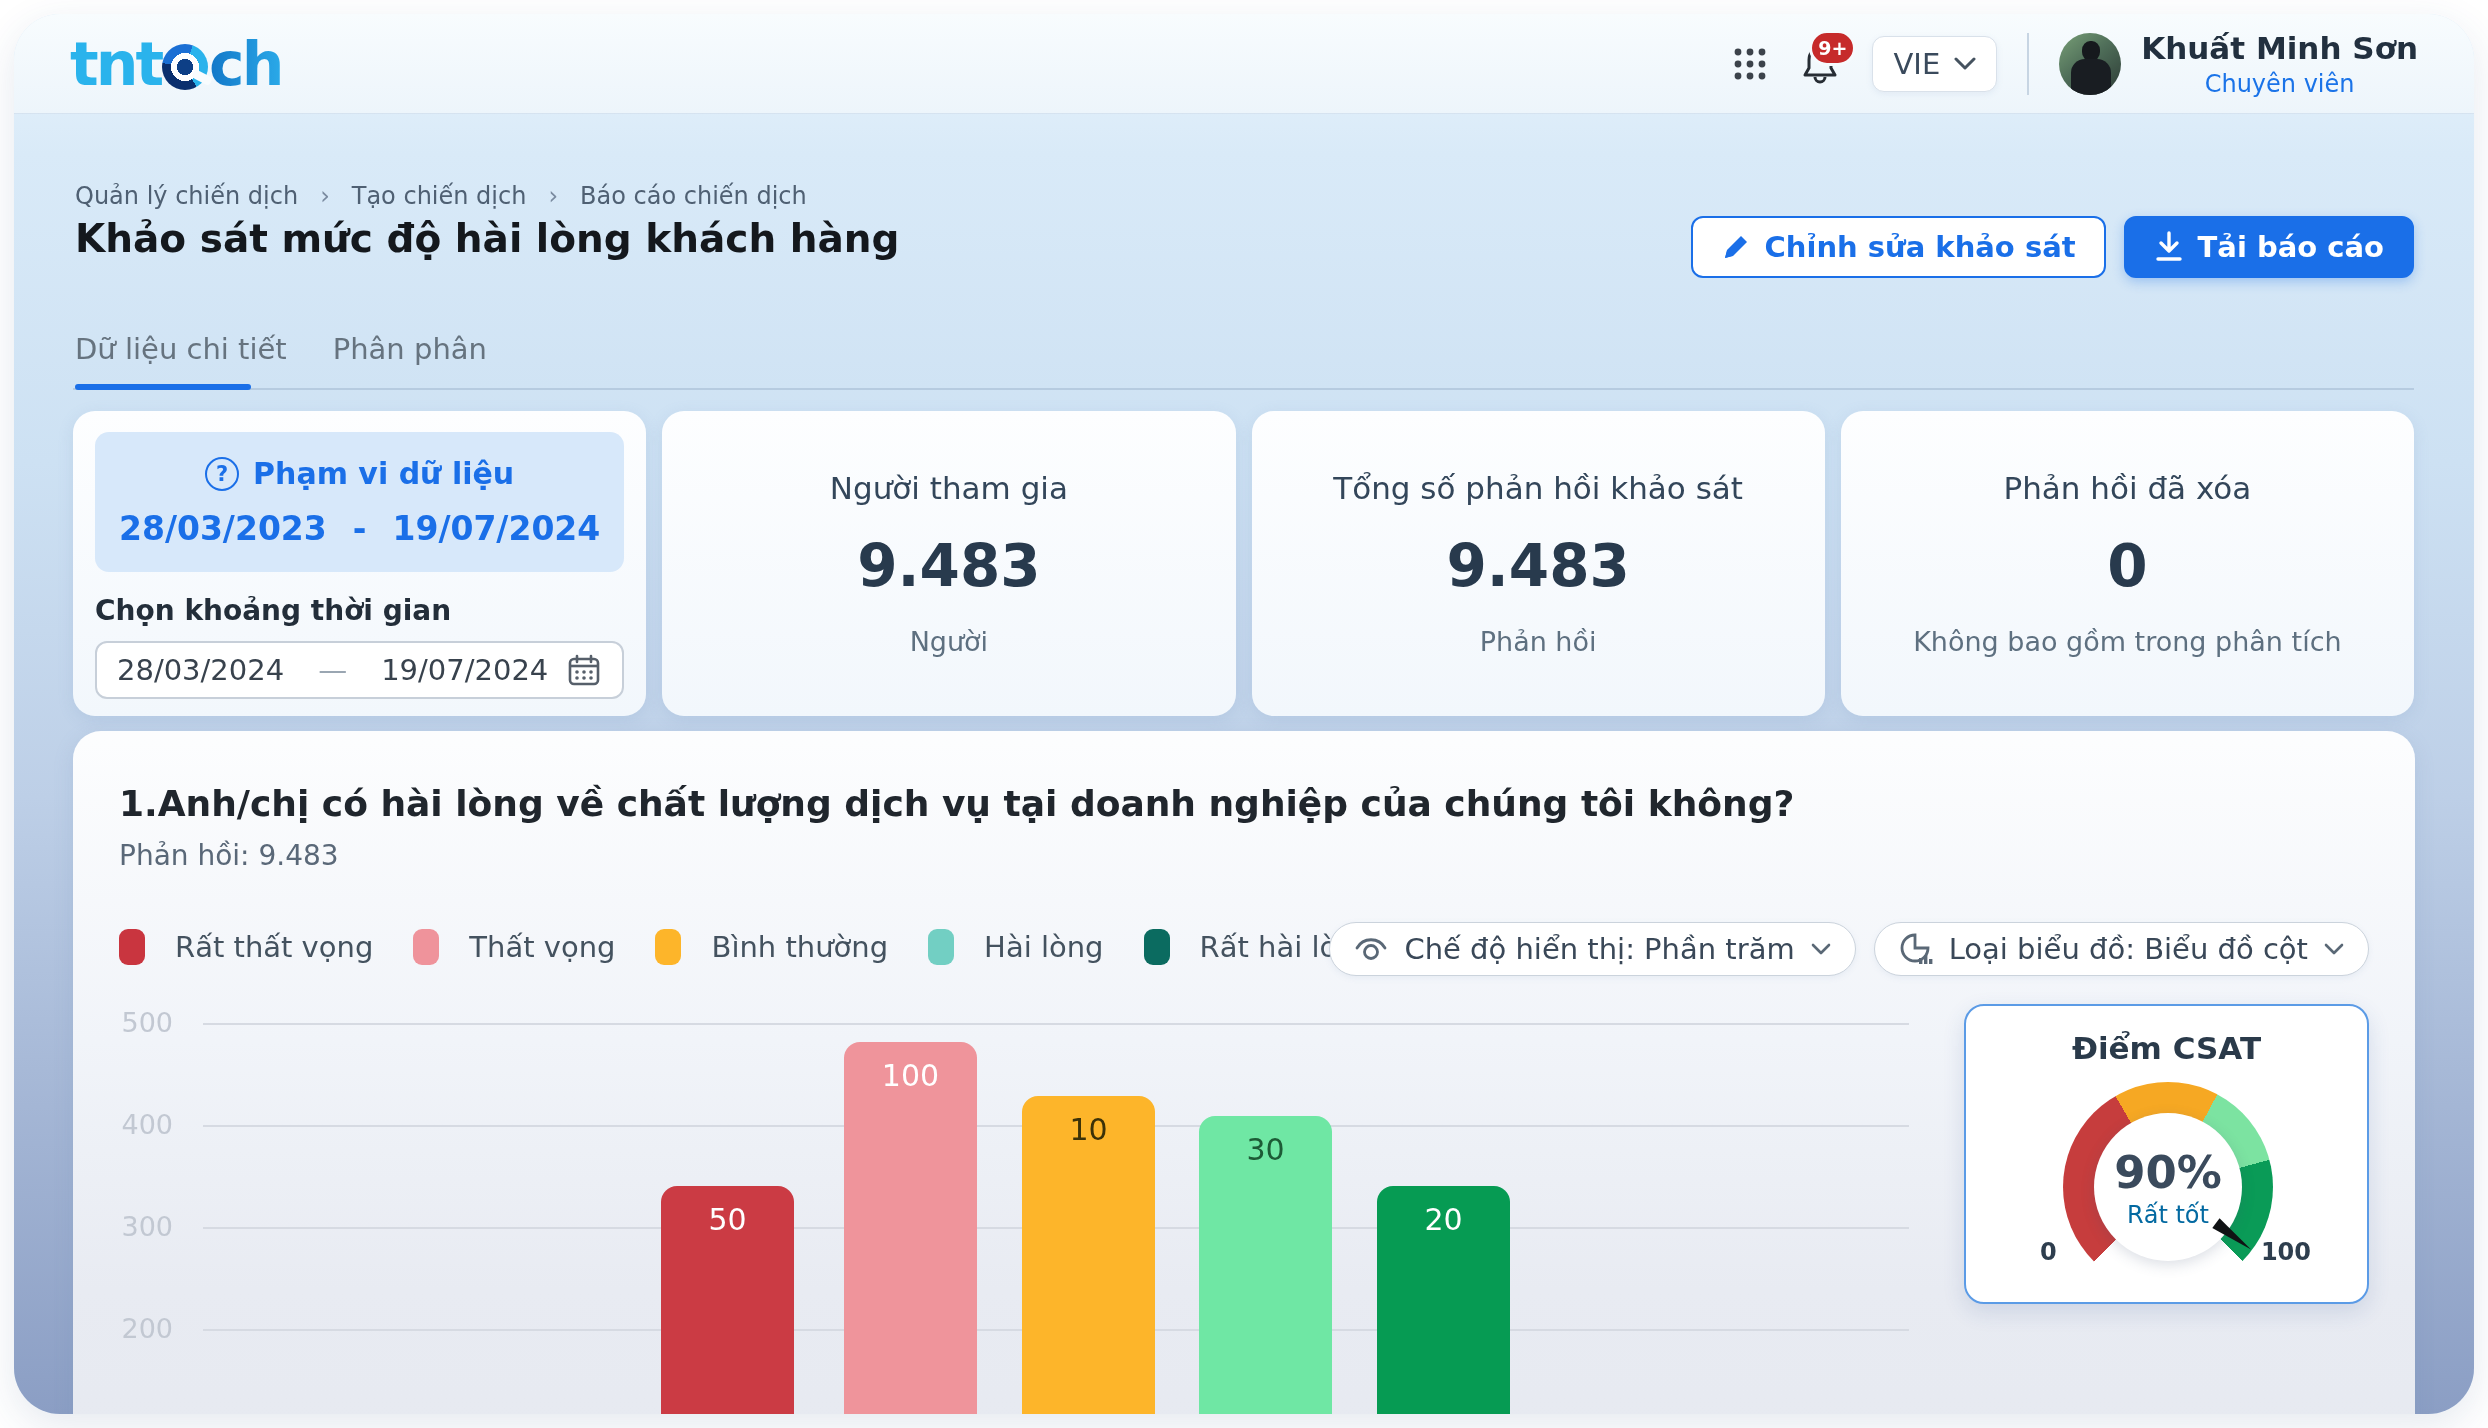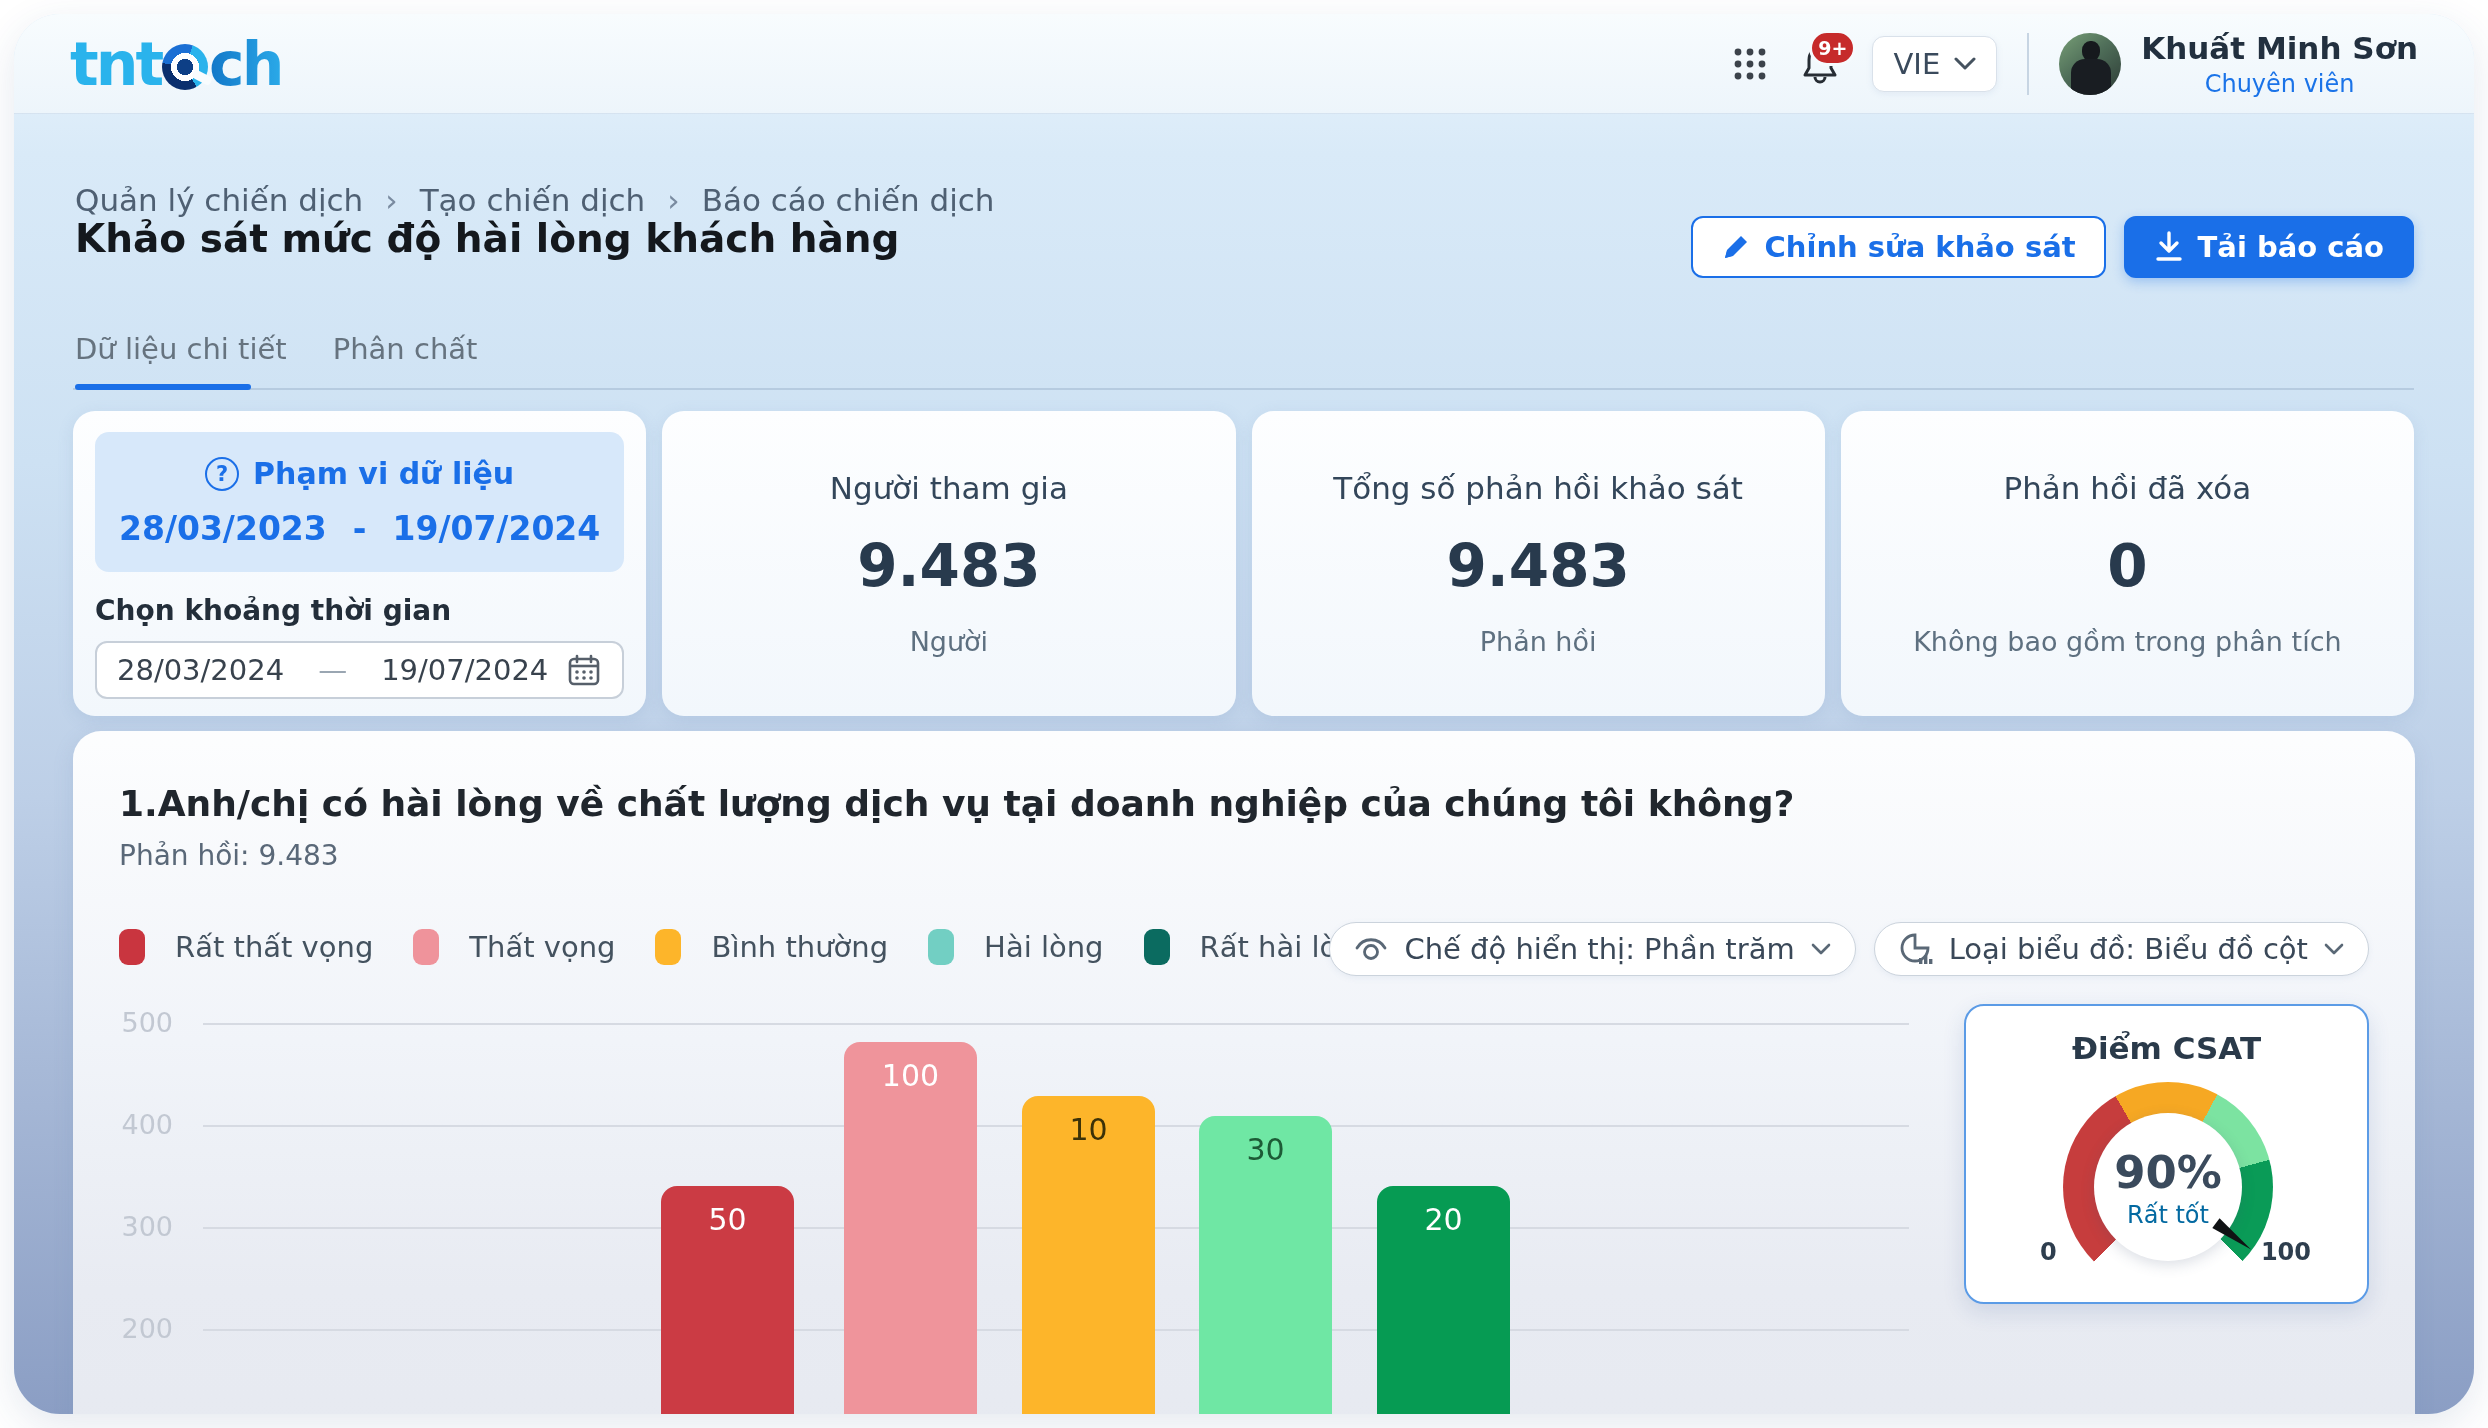--- a/index.html
+++ b/index.html
@@ -57,21 +57,21 @@
     width:62px; height:62px; border-radius:50%; overflow:hidden; position:relative;
     background:linear-gradient(140deg,#79a077 0%,#4f6e59 45%,#2c3a35 100%);
   }
   .avatar .head { position:absolute; left:23px; top:8px; width:18px; height:20px; border-radius:45%; background:#16191d; }
   .avatar .body { position:absolute; left:12px; top:26px; width:40px; height:36px; border-radius:14px 14px 0 0; background:#191d22; }
   .user-meta { display:flex; flex-direction:column; align-items:flex-start; gap:4px; }
   .user-name { font-size:31px; font-weight:bold; color:#22303f; }
   .user-role { font-size:24px; color:#1a73e8; align-self:center; }
 
   
-  .breadcrumb { position:absolute; left:61px; top:168px; display:flex; gap:22px; font-size:31px; color:#4f6073; z-index:5; }
+  .breadcrumb { position:absolute; left:61px; top:168px; display:flex; gap:22px; font-size:24px; color:#4f6073; z-index:5; }
   .breadcrumb .sep { color:#7a8ba0; }
   .crumb { cursor:pointer; }
   .page-title { position:absolute; left:61px; top:202px; font-size:39px; font-weight:bold; color:#14181d; z-index:5; }
   .actions { position:absolute; right:60px; top:202px; display:flex; gap:18px; z-index:5; }
   .btn { height:62px; border-radius:12px; display:flex; align-items:center; gap:14px; padding:0 28px; font-size:29px; font-weight:bold; cursor:pointer; }
   .btn-outline { background:#fff; border:2px solid #1a6fe8; color:#1a6fe8; }
   .btn-primary { background:#1a6fe8; border:2px solid #1a6fe8; color:#fff; box-shadow:0 4px 12px rgba(26,111,232,.30); }
 
   
   .tabs { position:absolute; left:61px; top:318px; display:flex; gap:46px; font-size:29px; z-index:5; }
@@ -226,21 +226,21 @@
       <svg width="30" height="32" viewBox="0 0 30 32">
         <path d="M15 2 v17 M7 12 l8 8 8-8" fill="none" stroke="#fff" stroke-width="3.4" stroke-linecap="round" stroke-linejoin="round"></path>
         <path d="M4 28 h22" stroke="#fff" stroke-width="3.4" stroke-linecap="round"></path>
       </svg>
       <span>Tải báo cáo</span>
     </div>
   </div>
 
   <div class="tabs">
     <span class="tab">Dữ liệu chi tiết</span>
-    <span class="tab">Phân chất</span>
+    <span class="tab">Phân phân</span>
   </div>
   <div class="tabs-divider"></div>
   <div class="tab-underline"></div>
 
   <div class="cards-row">
     <div class="card range-card">
       <div class="range-box">
         <div class="range-title">
           <span class="help-icon">?</span>
           <span>Phạm vi dữ liệu</span>

